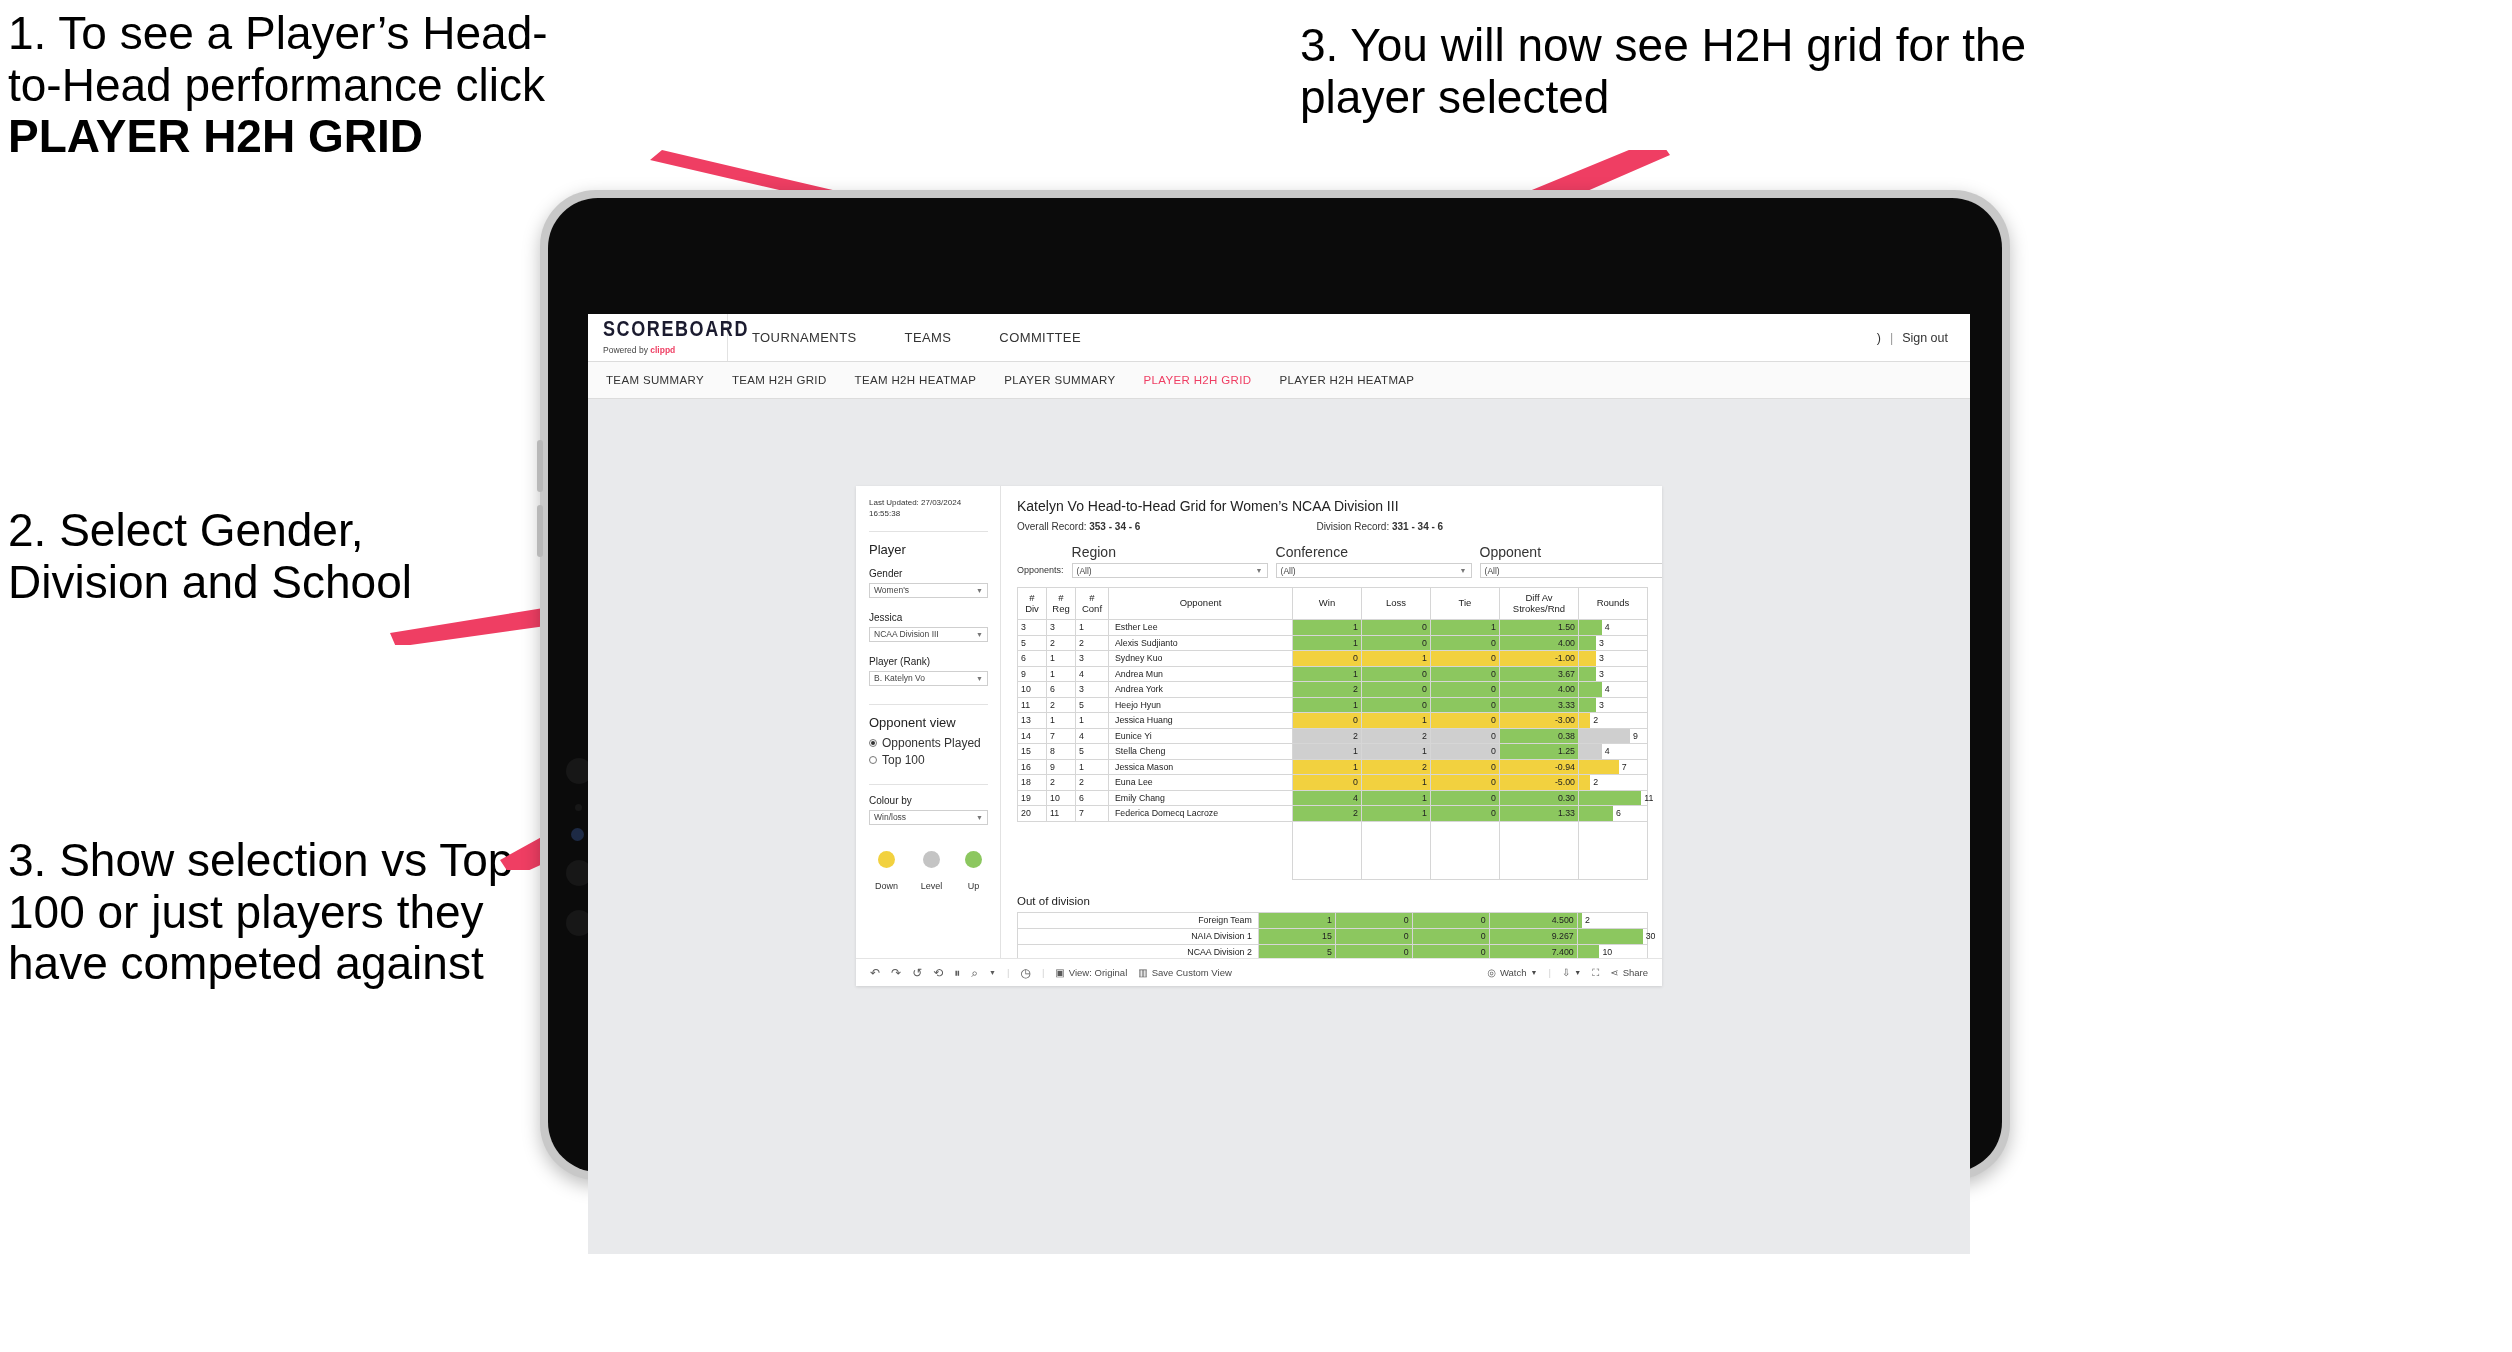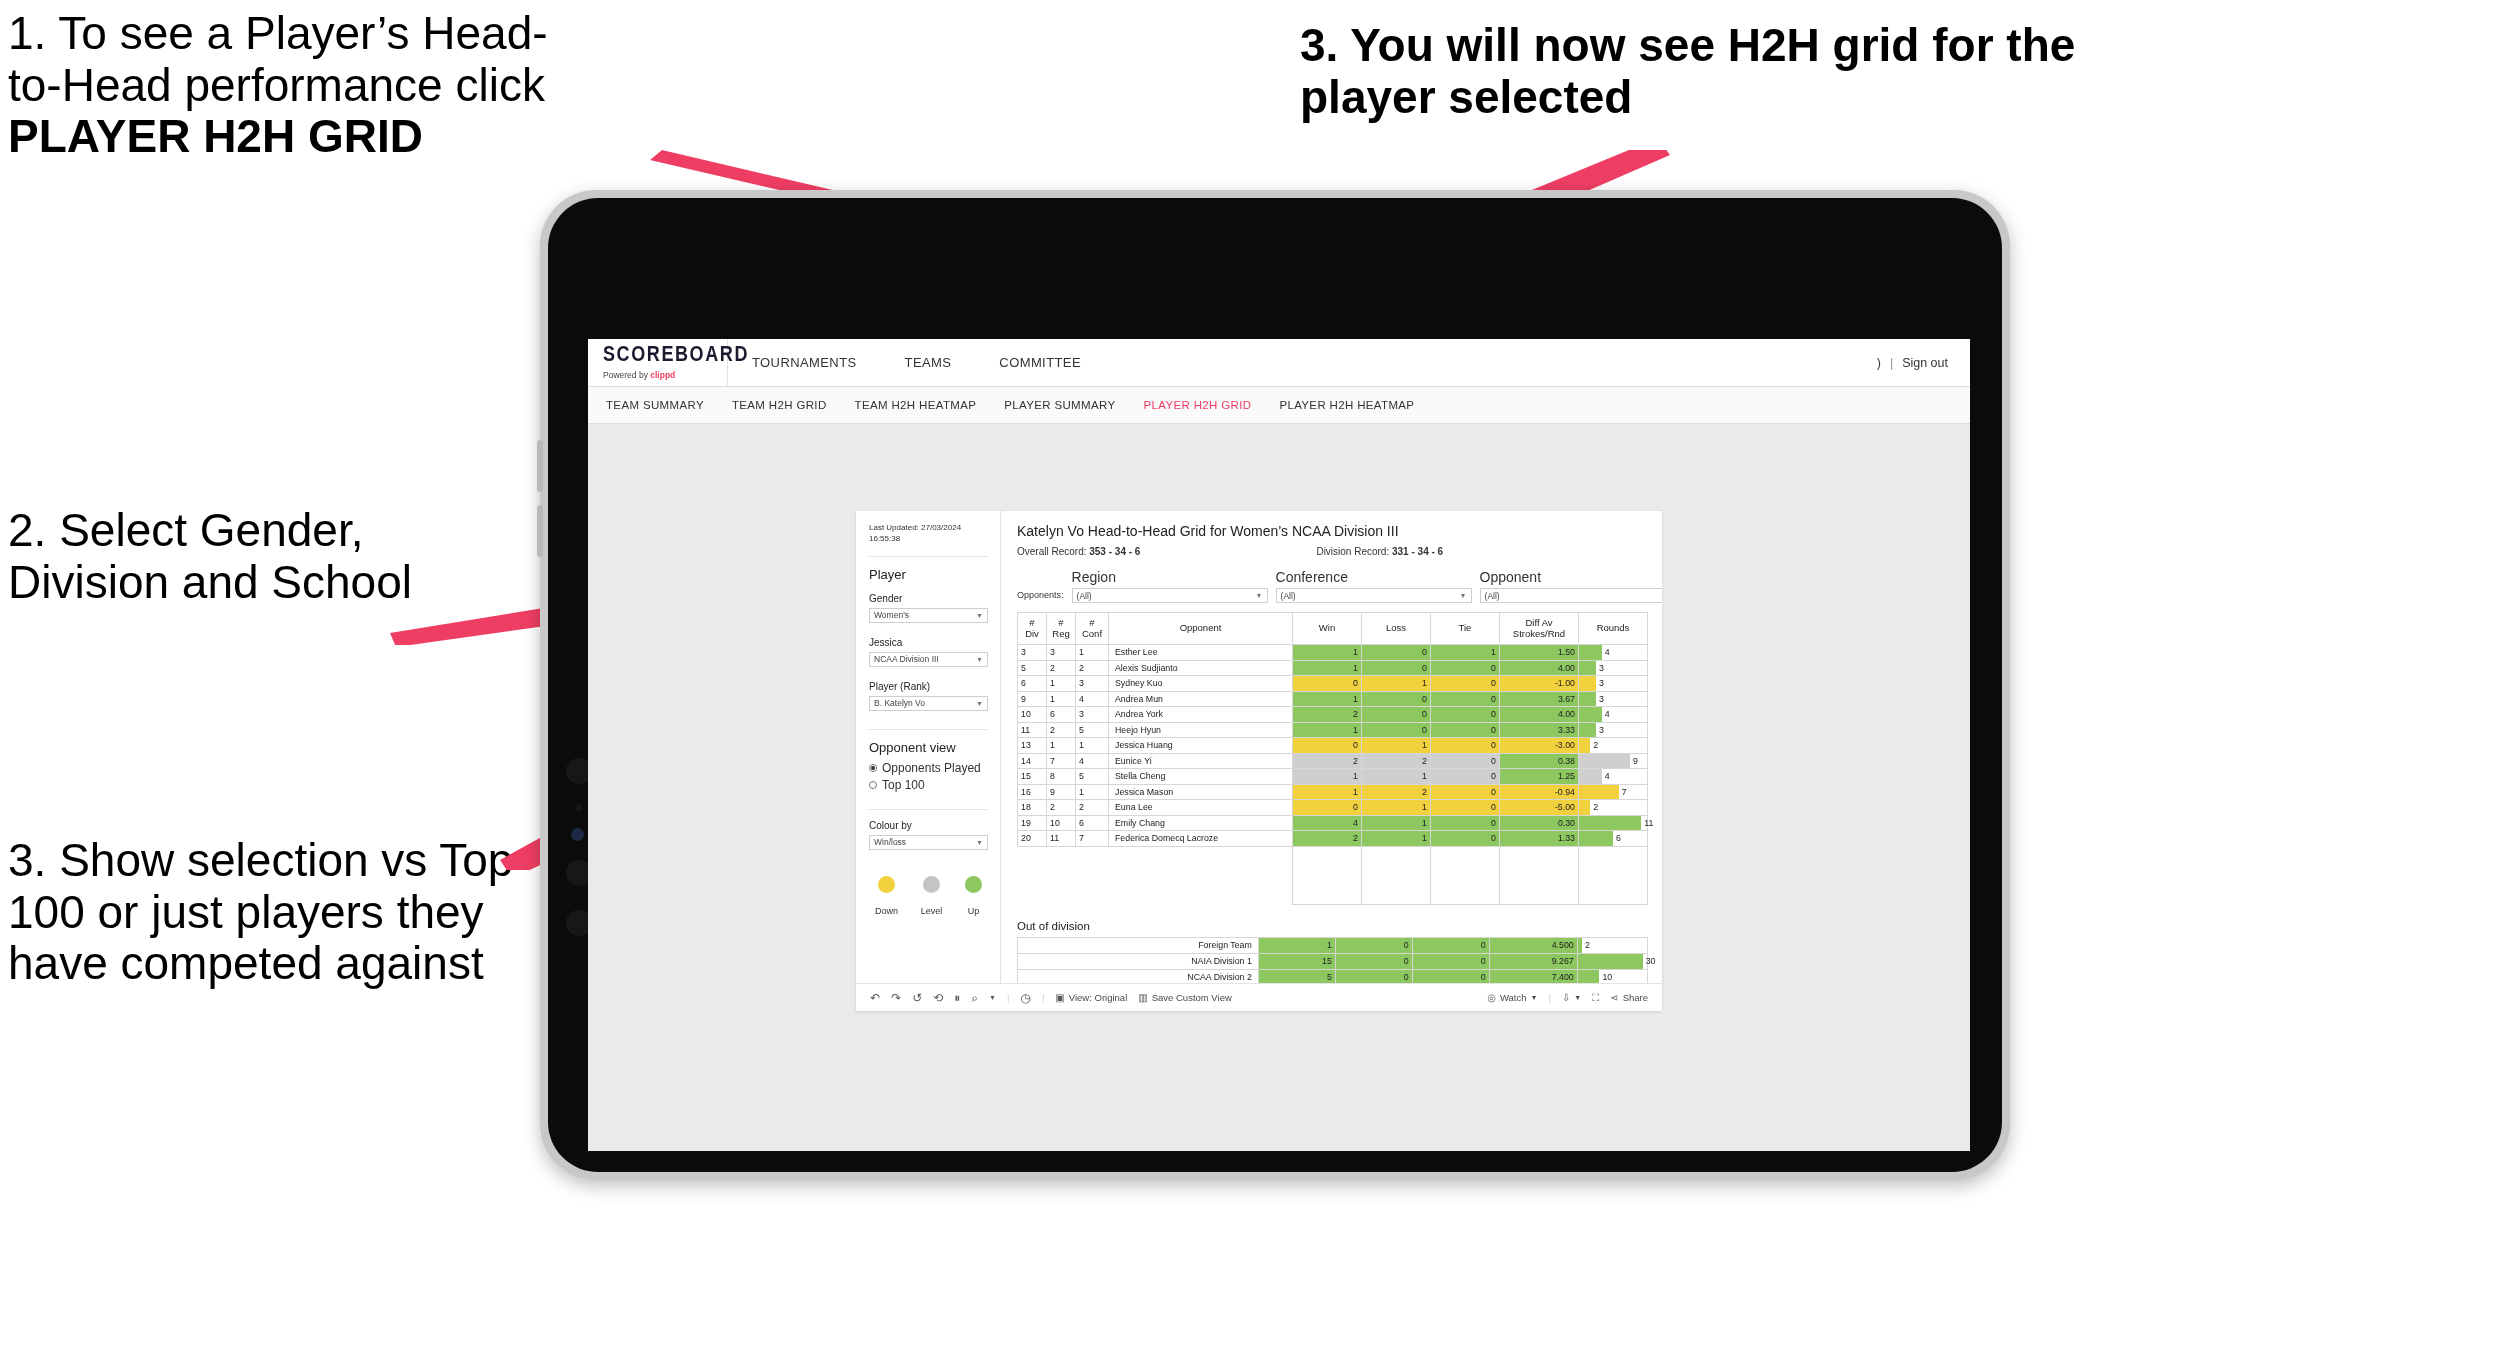--- a/index.html
+++ b/index.html
@@ -7,43 +7,43 @@
     width:2512px;height:1352px;background:#ffffff;
     font-family:"Liberation Sans",sans-serif;
     overflow:hidden;position:relative;
   }
   
   .anno{position:absolute;color:#000;font-size:46px;line-height:1.12;font-weight:400;}
   .anno b{font-weight:700;}
   #anno-1{left:8px;top:8px;width:740px;}
   #anno-2{left:8px;top:505px;width:520px;}
   #anno-3{left:8px;top:835px;width:540px;}
-  #anno-4{left:1300px;top:20px;width:790px;font-weight:bold;}
+  #anno-4{left:1300px;top:20px;width:790px;}
 
   .arrow{position:absolute;pointer-events:none;}
 
   
   #tablet{
     position:absolute;left:540px;top:190px;width:1470px;height:990px;
     background:#c8c8c8;border-radius:56px;
     box-shadow:0 6px 18px rgba(0,0,0,.25);
   }
   #tablet-inner{
     position:absolute;left:8px;top:8px;right:8px;bottom:8px;
     background:#0b0b0b;border-radius:50px;
   }
   .side-btn{position:absolute;background:#1a1a1a;border-radius:3px;}
   .vol-1{left:-3px;top:250px;width:6px;height:52px;background:#b8b8b8;}
   .vol-2{left:-3px;top:315px;width:6px;height:52px;background:#b8b8b8;}
   .cam-dot{position:absolute;left:18px;border-radius:50%;background:#171717;}
 
   
   #page{
-    position:absolute;left:40px;top:116px;width:1382px;height:812px;
-    background:#e9eaec;overflow:hidden;margin-top:25px;
+    position:absolute;left:40px;top:116px;width:1382px;height:940px;
+    background:#e9eaec;overflow:hidden;
   }
   
   #topnav{height:47px;background:#fff;border-bottom:1px solid #dcdcdc;display:flex;align-items:stretch;}
   #brand{width:140px;display:flex;flex-direction:column;justify-content:center;padding-left:15px;
     border-right:1px solid #e2e2e2;box-sizing:border-box;}
   #brand .bw{font-family:"Liberation Sans",sans-serif;font-weight:700;font-size:18px;letter-spacing:1.6px;
     color:#1b1b2f;line-height:1;transform:scaleY(1.18);transform-origin:left center;}
   #brand .pw{font-size:8.5px;color:#444;margin-top:7px;}
   #brand .pw span{color:#ef3e63;font-weight:700;}
   .topnav-item{display:flex;align-items:center;padding:0 24px;font-size:13px;color:#333;letter-spacing:.4px;}

